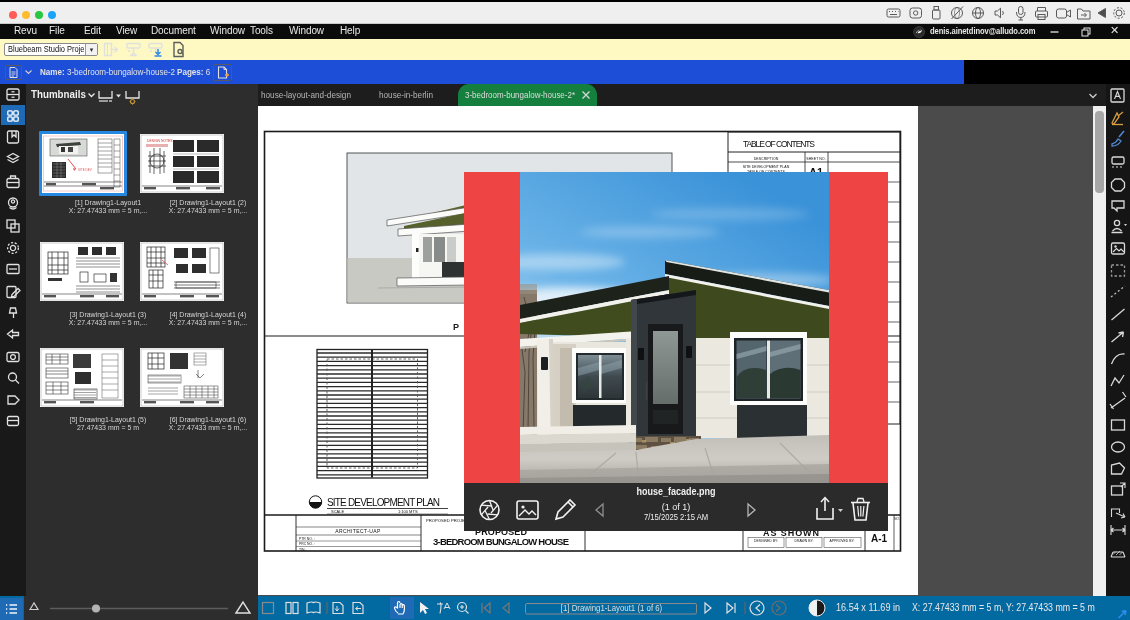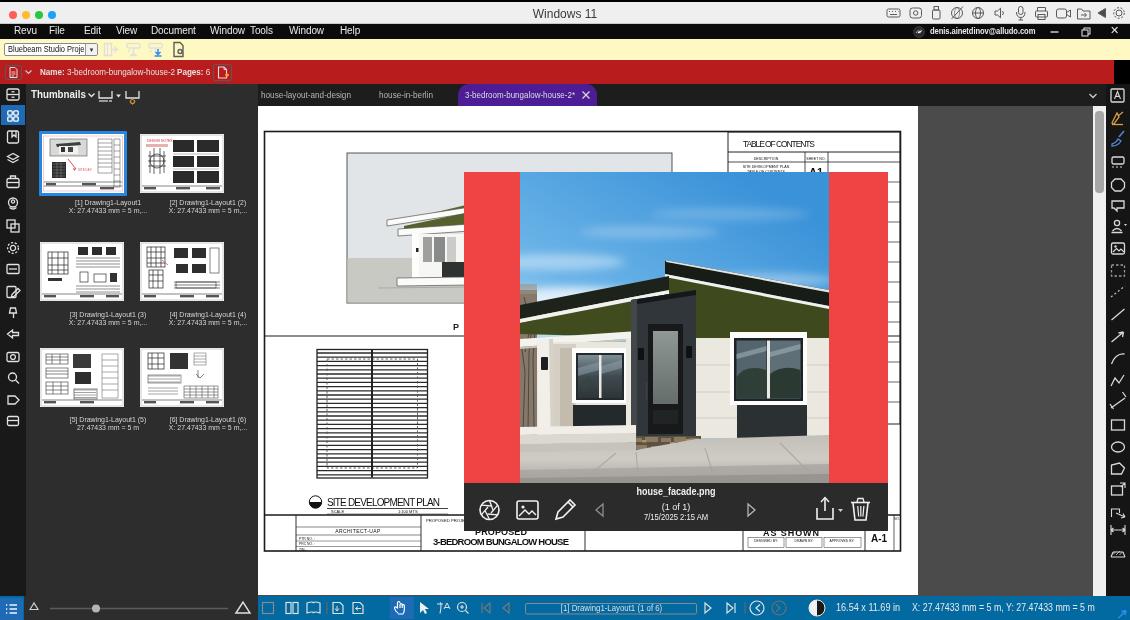--- a/index.html
+++ b/index.html
@@ -11,27 +11,27 @@
   .dot { position:absolute; top:9px; width:8px; height:8px; border-radius:50%; }
   #title-txt { position:absolute; top:5px; left:0; width:1130px; text-align:center; font-size:12px; color:#3a3a3a; }
   
   #menubar { left:0; top:24px; width:1130px; height:15px; background:#0b0b0b; color:#e8e8e8; font-size:10px; letter-spacing:-0.1px; }
   #menubar span.m { position:absolute; top:1px; }
   
   #toolbar { left:0; top:39px; width:1130px; height:21px; background:#fef9c3; }
   #combo { position:absolute; left:4px; top:4px; width:94px; height:13px; background:#fff; border:1px solid #8a8a8a; border-radius:2px; font-size:8.5px; color:#111; overflow:hidden; white-space:nowrap; line-height:11px; padding-left:3px; }
   #combo .arr { position:absolute; right:0; top:0; width:12px; height:11px; border-left:1px solid #999; background:#f2f2f2; text-align:center; font-size:7px; line-height:11px; color:#333; }
   
-  #docbar { left:0; top:60px; width:1114px; height:24px; background:#b91c1c; color:#e3e3e3; font-size:10px; }
+  #docbar { left:0; top:60px; width:964px; height:24px; background:#1d4ed8; color:#e3e3e3; font-size:10px; }
   .btnbox { position:absolute; border:1px solid #5a5a5a; border-radius:2px; }
   
   #tabrow { left:0; top:84px; width:1130px; height:22px; background:#1d1d1d; }
   #panelhead { position:absolute; left:26px; top:0; width:232px; height:22px; background:#2d2d2d; color:#efefef; }
   .tab { position:absolute; top:0; height:22px; font-size:9.5px; color:#b5b5b5; line-height:22px; transform:scaleX(0.86); transform-origin:0 50%; }
-  #activetab { position:absolute; left:458px; top:0; width:139px; height:36px; background:#4c1d95; color:#dcdcdc; font-size:10px; line-height:22px;border-radius:11px; }
+  #activetab { position:absolute; left:458px; top:0; width:139px; height:36px; background:#15803d; color:#dcdcdc; font-size:10px; line-height:22px;border-radius:11px; }
   
   #leftstrip { left:0; top:84px; width:26px; height:512px; background:#191919; }
   
   #thumbpanel { left:26px; top:106px; width:259px; height:514px; background:#2d2d2d; }
   .cap { position:absolute; width:116px; text-align:center; font-size:8px; color:#d6d6d6; line-height:7.5px; transform:scaleX(0.87); }
   .thumbpage { position:absolute; background:#fff; width:84px; height:59px; }
   
   #canvas { left:258px; top:106px; width:835px; height:490px; background:#4b4b4b; overflow:hidden; }
   #paper { position:absolute; left:0; top:0; width:660px; height:489px; background:#fff; }
   #vscroll { left:1093px; top:106px; width:13px; height:490px; background:#f0f0f0; }
@@ -44,21 +44,20 @@
   #statusbar { left:0; top:596px; width:1130px; height:24px; background:#0369a1; color:#e8e8e8; font-size:11px; }
   #sliderrow { position:absolute; left:24px; top:0; width:234px; height:24px; background:#2d2d2d; }
 </style>
 </head>
 <body>
   <div class="abs" id="titlebar">
     <div class="dot" style="left:9px;  background:#ff5d55;"></div>
     <div class="dot" style="left:22px; background:#febc2e;"></div>
     <div class="dot" style="left:35px; background:#27c83f;"></div>
     <div class="dot" style="left:48px; background:#1aa4f8;"></div>
-    <div id="title-txt">Windows 11</div>
     <svg style="position:absolute; left:880px; top:0;" width="250" height="22" viewBox="0 0 250 22">
       <g stroke="#5a5a5a" fill="none" stroke-width="1">
 
         <rect x="7" y="7" width="13" height="8" rx="1.5"></rect>
         <path d="M9 9.5 l1 0 M12 9.5 l1 0 M15 9.5 l1 0 M18 9.5 l0.5 0 M10 12.5 l7 0" stroke-width="1"></path>
 
         <rect x="30" y="6" width="11.5" height="10" rx="2.5"></rect>
         <circle cx="35.7" cy="11" r="2.2"></circle>
 
         <rect x="52.5" y="8" width="7.5" height="9" rx="1"></rect>

